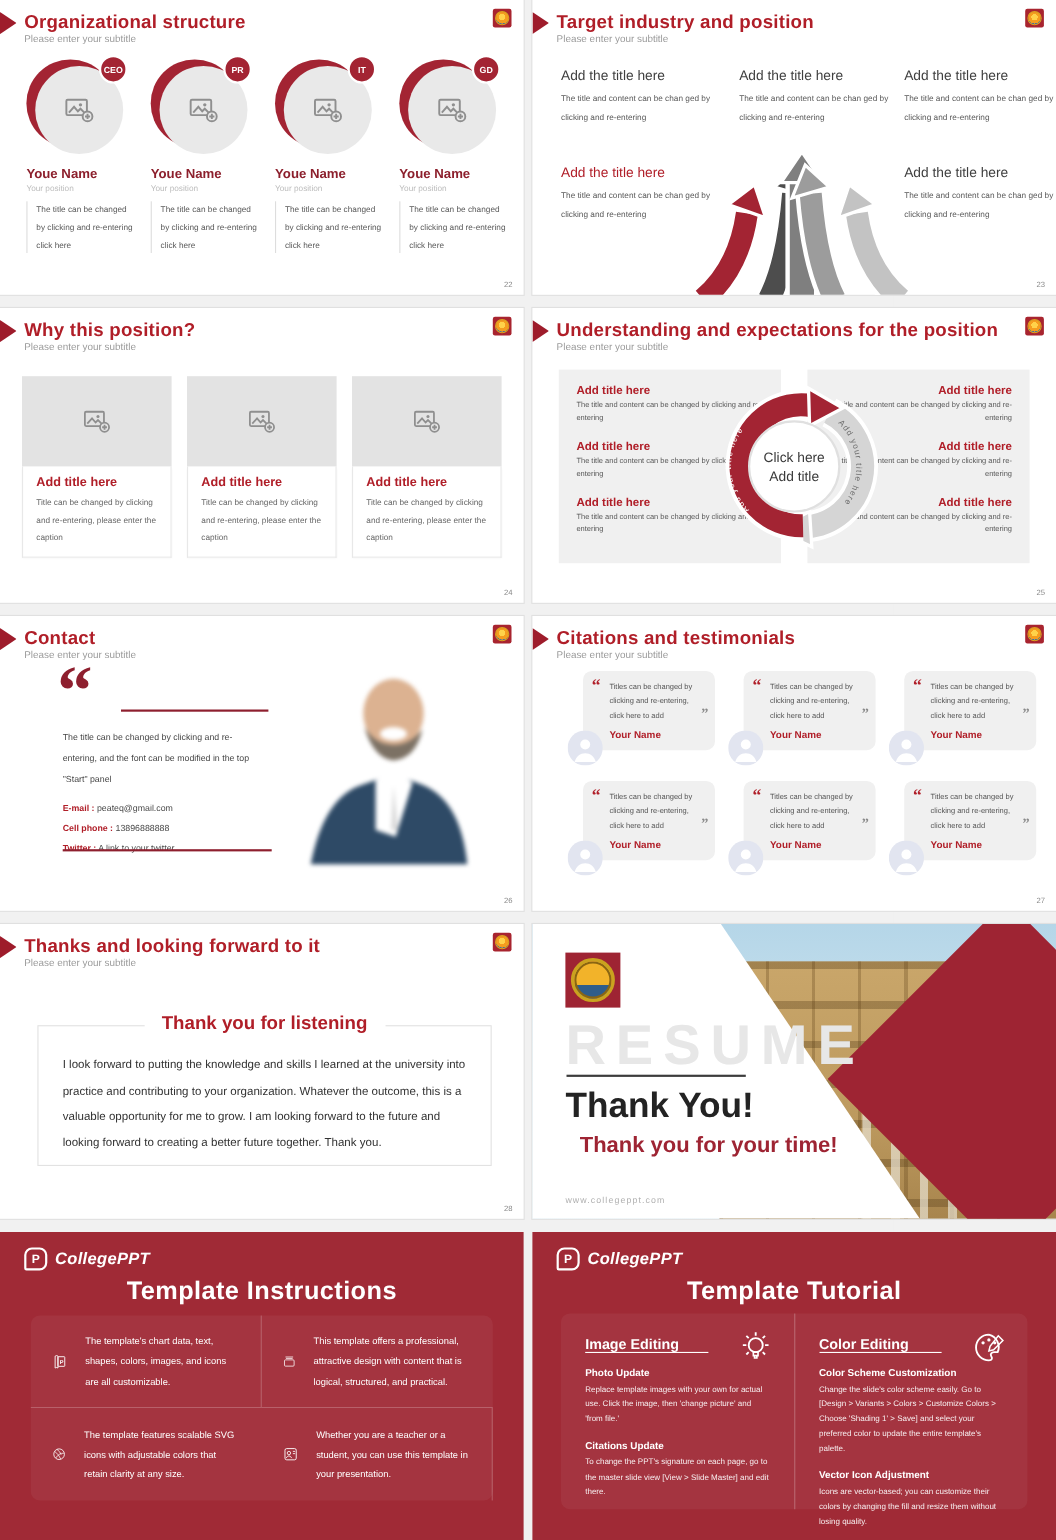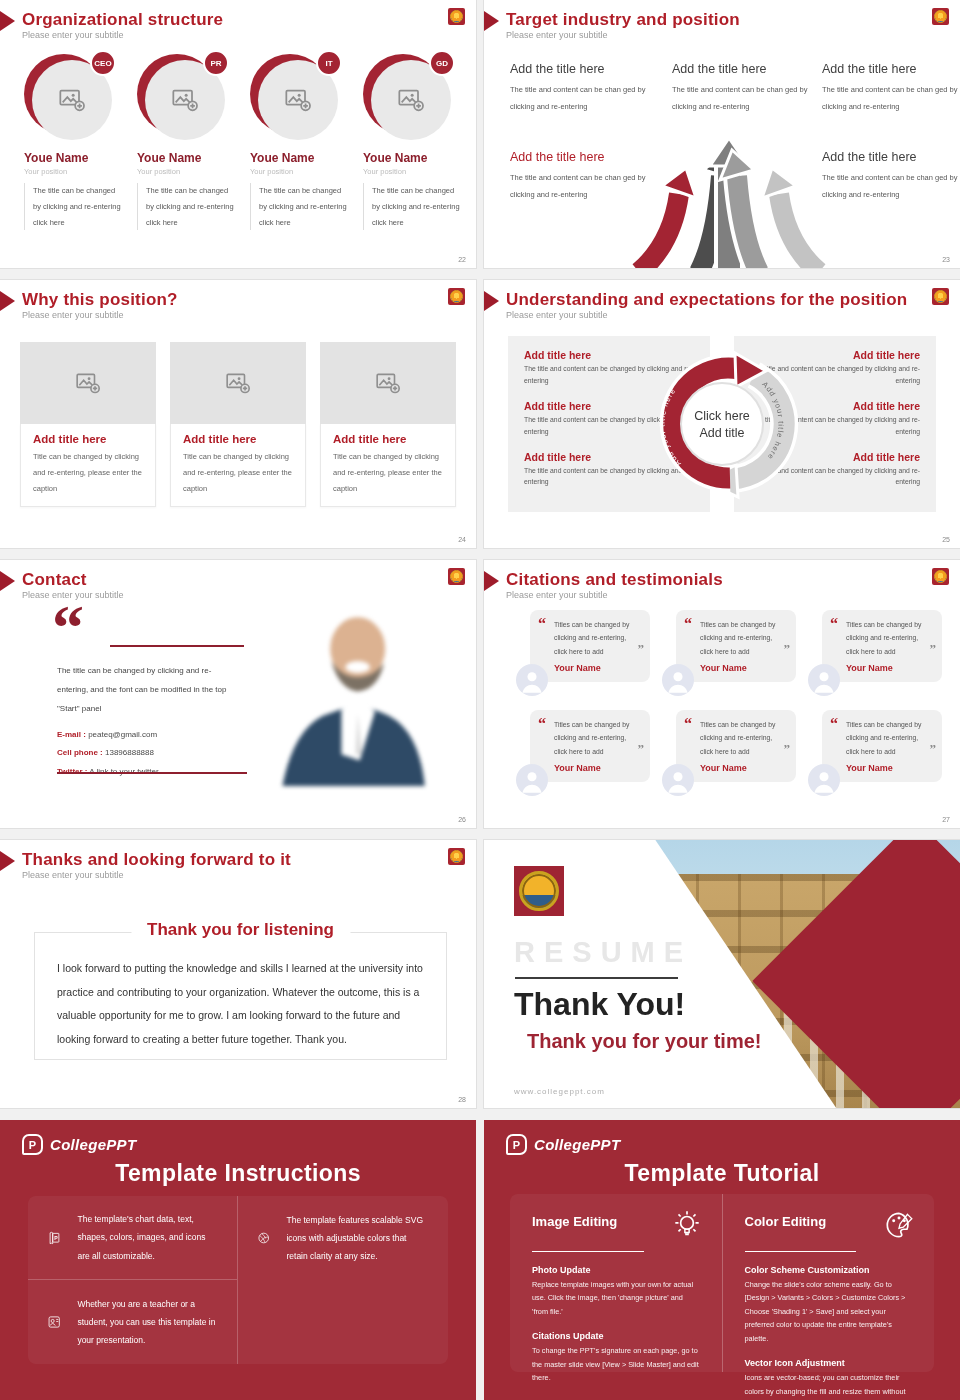--- a/index.html
+++ b/index.html
@@ -77,41 +77,41 @@
   .cov .sky { position:absolute; inset:0; background:linear-gradient(180deg,#b5d6e8 0%,#cde4ef 50%,#dcebf2 100%); }
   .cov .bld { position:absolute; left:170px; right:0; top:34px; bottom:0; background:
      repeating-linear-gradient(90deg, rgba(90,60,20,.28) 0 3px, rgba(0,0,0,0) 3px 42px),
      repeating-linear-gradient(180deg, rgba(80,55,20,.32) 0 7px, rgba(0,0,0,0) 7px 36px),
      linear-gradient(180deg,#c9a66a 0%,#bd9a5f 60%,#a8854d 100%); }
   .cov .cols { position:absolute; left:300px; width:90px; top:110px; bottom:0; background:repeating-linear-gradient(90deg,#e8e2d2 0 8px, rgba(0,0,0,0) 8px 26px); opacity:.7; }
   .cov .diamond { position:absolute; width:230px; height:230px; right:-70px; top:26px; transform:rotate(45deg); background:#9e2433; }
   .cov .white { position:absolute; inset:0; background:#fff; clip-path:polygon(0 0,36% 0,74% 100%,0 100%); }
   .cv-logo { position:absolute; left:30px; top:26px; width:50px; height:50px; background:#9e2433; display:grid; place-items:center; }
   .cv-logo i { width:40px; height:40px; border-radius:50%; background:linear-gradient(180deg,#f2b32a 0 62%,#2f5d8a 62% 100%); border:3px solid #caa21f; box-shadow:inset 0 0 0 2px #8a6512; }
-  .cv-wm { position:absolute; left:30px; top:96px; font-size:29px; font-weight:bold; color:#e7e7e7; letter-spacing:9px; }
+  .cv-wm { position:absolute; left:30px; top:80px; font-size:51px; font-weight:bold; color:#e7e7e7; letter-spacing:9px; }
   .cv-ul { position:absolute; left:31px; top:137px; width:163px; height:1.5px; background:#3c3c3c; }
   .cv-t1 { position:absolute; left:30px; top:146px; font-size:32px; font-weight:bold; color:#232323; }
   .cv-t2 { position:absolute; left:31px; top:190px; font-size:20px; font-weight:bold; color:#9e2433;margin-left:12px; }
   .cv-url { position:absolute; left:30px; bottom:12px; font-size:8px; color:#b0b0b0; letter-spacing:1px; }
 
   
   .panel { position:relative; background:#a02a36; color:#fff; overflow:hidden; }
   .brand { position:absolute; left:22px; top:14px; display:flex; align-items:center; gap:7px; }
   .brand .bub { width:21px; height:21px; border:2.5px solid #fff; border-radius:7px 7px 7px 2px; display:grid; place-items:center; font-size:11px; font-weight:bold; color:#fff; }
   .brand .bt { font-size:15px; font-weight:bold; font-style:italic; letter-spacing:.3px; }
   .p-title { position:absolute; left:0; right:0; top:40px; text-align:center; font-size:23px; font-weight:bold; letter-spacing:.4px; }
   .i-grid { position:absolute; left:28px; right:28px; top:76px; bottom:36px; display:grid; grid-template-columns:1fr 1fr; grid-template-rows:1fr 1fr; background:rgba(255,255,255,.05); border-radius:8px; }
   .i-cell { display:flex; align-items:center; gap:15px; padding:10px 18px; }
   .i-cell.br { border-right:1px solid rgba(255,255,255,.22); }
   .i-cell.bb { border-bottom:1px solid rgba(255,255,255,.22); }
   .i-cell p { font-size:8.5px; line-height:2.15; }
   .t-card { position:absolute; left:26px; right:26px; top:74px; bottom:28px; background:rgba(255,255,255,.05); border-radius:8px; display:flex; }
   .t-col { flex:1; padding:20px 22px 0; position:relative; }
   .t-col + .t-col { border-left:1px solid rgba(255,255,255,.25); }
-  .t-head { font-size:13px; font-weight:bold; border-bottom:1.5px solid #fff; padding-bottom:22px; margin-right:56px; }
+  .t-head { font-size:13px; font-weight:bold; border-bottom:1.5px solid #fff; padding-bottom:0; margin-right:56px; }
   .t-ic { position:absolute; right:18px; top:14px; }
   .t-sh { font-size:9px; font-weight:bold; margin-top:13px; }
   .t-sb { font-size:7.3px; line-height:1.85; color:rgba(255,255,255,.92); margin-top:3px; }
   svg { display:block; }
 </style>
 </head>
 <body>
 
 <div class="sheet">
 
@@ -505,20 +505,27 @@
     <div class="p-title">Template Instructions</div>
     <div class="i-grid">
       <div class="i-cell br bb">
         <svg width="38" height="38" viewBox="0 0 32 32">
             <path d="M8 6 L8 27 M8 6 Q11 4 13 6 L13 27 Q11 25 8 27" fill="none" stroke="#fff" stroke-width="1.6"></path>
             <rect x="13" y="7" width="12" height="17" rx="1" fill="none" stroke="#fff" stroke-width="1.6"></rect>
             <text x="16" y="20" font-size="10" font-weight="bold" fill="#fff" font-family="Liberation Sans, sans-serif">P</text>
           </svg>
         <p>The template's chart data, text, shapes, colors, images, and icons are all customizable.</p>
       </div>
+      <div class="i-cell bb">
+        <svg width="38" height="38" viewBox="0 0 32 32">
+            <rect x="6" y="12" width="20" height="13" rx="2" fill="none" stroke="#fff" stroke-width="1.6"></rect>
+            <path d="M9 9 h14 M8 6 h16" stroke="#fff" stroke-width="1.6"></path>
+          </svg>
+        <p>This template offers a professional, attractive design with content that is logical, structured, and practical.</p>
+      </div>
       <div class="i-cell">
         <svg width="38" height="38" viewBox="0 0 32 32">
             <circle cx="16" cy="16" r="10" fill="none" stroke="#fff" stroke-width="1.6"></circle>
             <path d="M8 11 q8 6 11 14 M10 23 q5 -9 15 -9 M12 7 q6 4 8 10" fill="none" stroke="#fff" stroke-width="1.4"></path>
           </svg>
         <p>The template features scalable SVG icons with adjustable colors that retain clarity at any size.</p>
       </div>
       <div class="i-cell br">
         <svg width="38" height="38" viewBox="0 0 32 32">
             <rect x="6" y="6" width="20" height="20" rx="3" fill="none" stroke="#fff" stroke-width="1.6"></rect>

